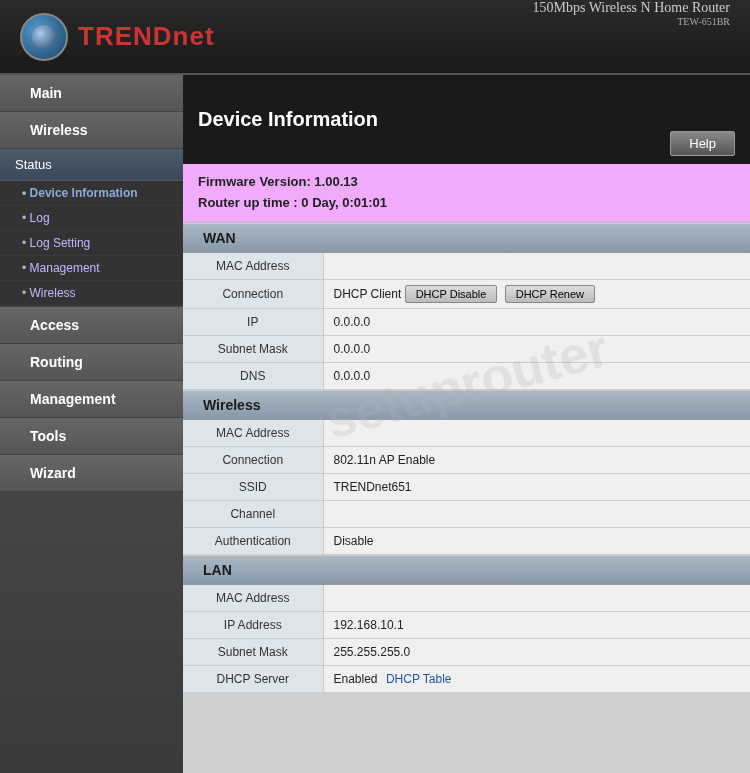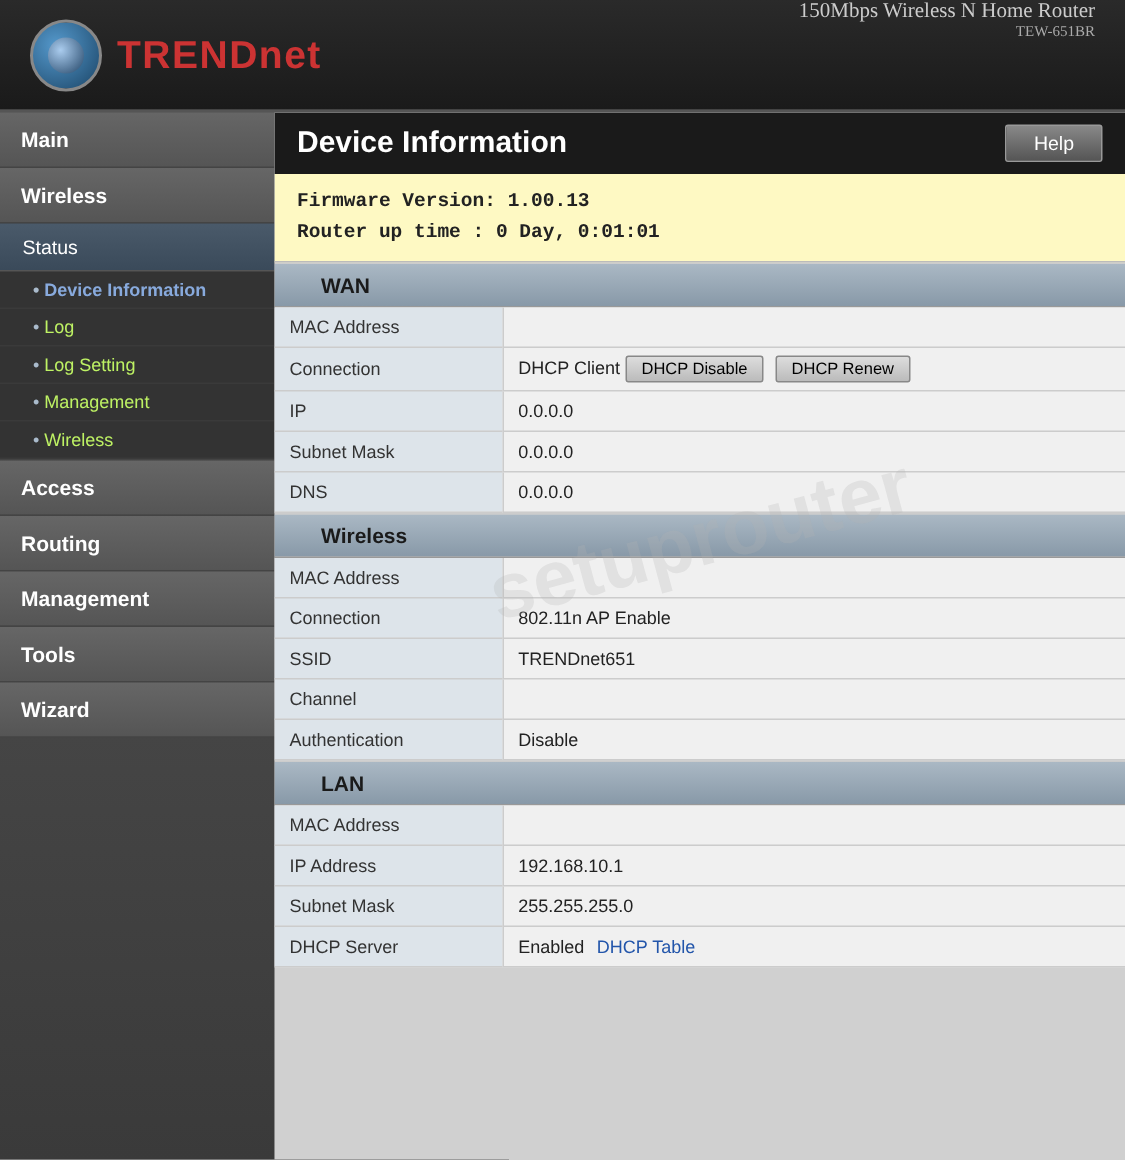--- a/index.html
+++ b/index.html
@@ -67,21 +67,21 @@
     }
 
     
     .sidebar {
       width: 183px;
       background: linear-gradient(to bottom, #555555, #3a3a3a);
       flex-shrink: 0;
     }
     .nav-item {
       display: block;
-      padding: 10px 14px;
+      padding: 10px 30px;
       color: #ffffff;
       font-size: 14px;
       font-weight: bold;
       background: linear-gradient(to bottom, #666666, #555555);
       border-bottom: 1px solid #444;
       cursor: pointer;
       text-decoration: none;
     }
     .nav-submenu {
       background: #333333;
@@ -91,21 +91,21 @@
       padding: 8px 15px;
       color: #ffffff;
       font-size: 13px;
       font-weight: normal;
       background: linear-gradient(to bottom, #4a5a6a, #3a4a5a);
       border-bottom: 1px solid #555;
     }
     .nav-sub-item {
       display: block;
       padding: 5px 15px 5px 22px;
-      color: #bef264;
+      color: #c4b5fd;
       font-size: 12px;
       cursor: pointer;
       text-decoration: none;
       border-bottom: 1px solid #3a3a3a;
     }
     .nav-sub-item::before {
       content: '• ';
       color: #aabbcc;
     }
     .nav-sub-item.active {
@@ -132,58 +132,58 @@
       font-weight: bold;
     }
     .help-btn {
       background: linear-gradient(to bottom, #888, #555);
       color: #fff;
       border: 1px solid #999;
       padding: 4px 18px;
       font-size: 13px;
       cursor: pointer;
       border-radius: 2px;
+      margin-top: 48px;
     }
 
     .info-bar {
-      background: #fef9c3;
+      background: #f0abfc;
       padding: 8px 15px;
       border-bottom: 1px solid #bbb;
-      font-family: Liberation Mono, monospace;
     }
     .info-bar p {
       font-size: 13px;
       color: #222;
       font-weight: bold;
       line-height: 1.6;
     }
 
     
     .section-header {
       background: linear-gradient(to bottom, #aab8c4, #8899a8);
-      padding: 6px 31px;
+      padding: 6px 20px;
       font-size: 14px;
       font-weight: bold;
       color: #1a1a1a;
       border-top: 1px solid #ccc;
       border-bottom: 1px solid #999;
     }
 
     .info-table {
       width: 100%;
       border-collapse: collapse;
       background: #e8e8e8;
     }
     .info-table tr {
       border-bottom: 1px solid #ccc;
     }
     .info-table td.label {
-      width: 152px;
+      width: 140px;
       padding: 6px 10px;
-      text-align: left;
+      text-align: center;
       color: #333;
       font-size: 12px;
       background: #dde4ea;
       border-right: 1px solid #ccc;
       vertical-align: middle;
     }
     .info-table td.value {
       padding: 5px 10px;
       color: #222;
       font-size: 12px;

